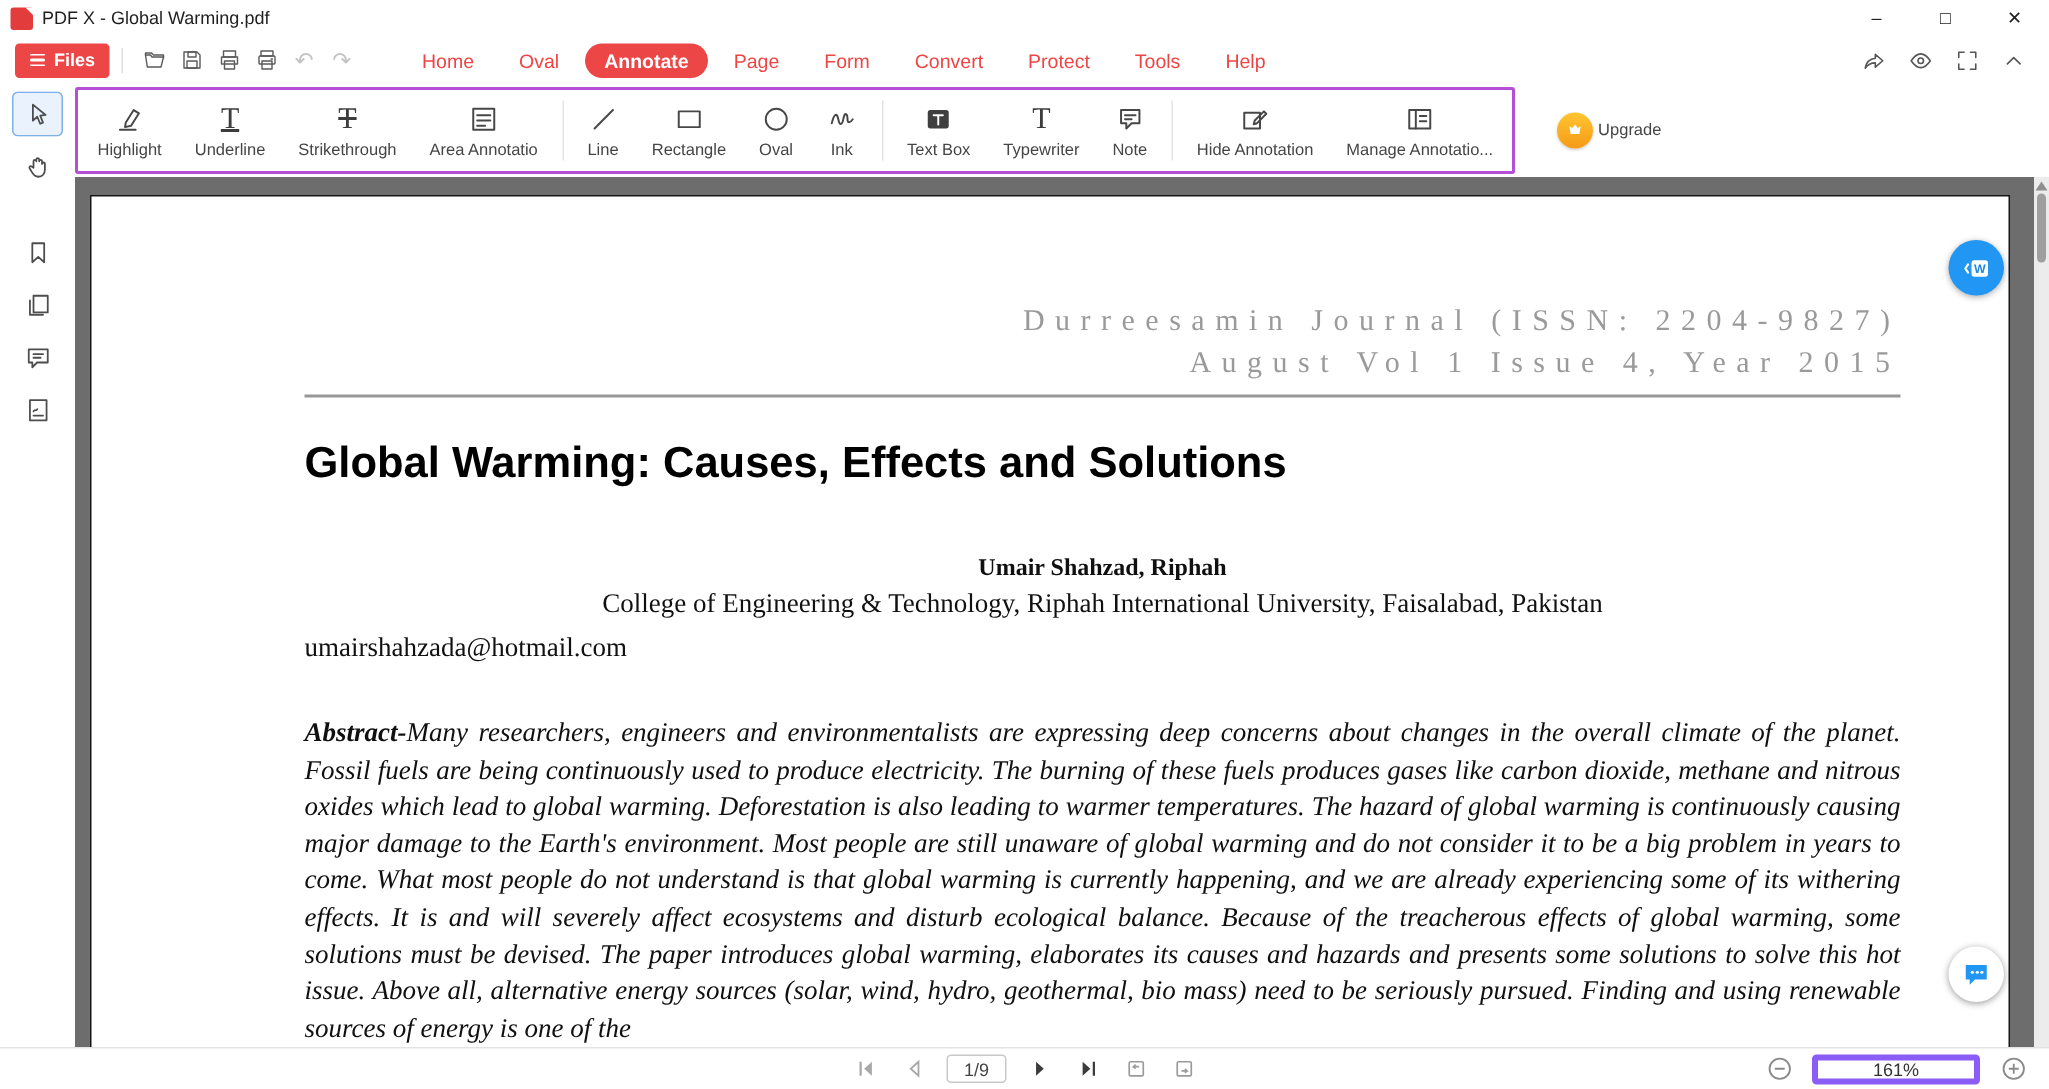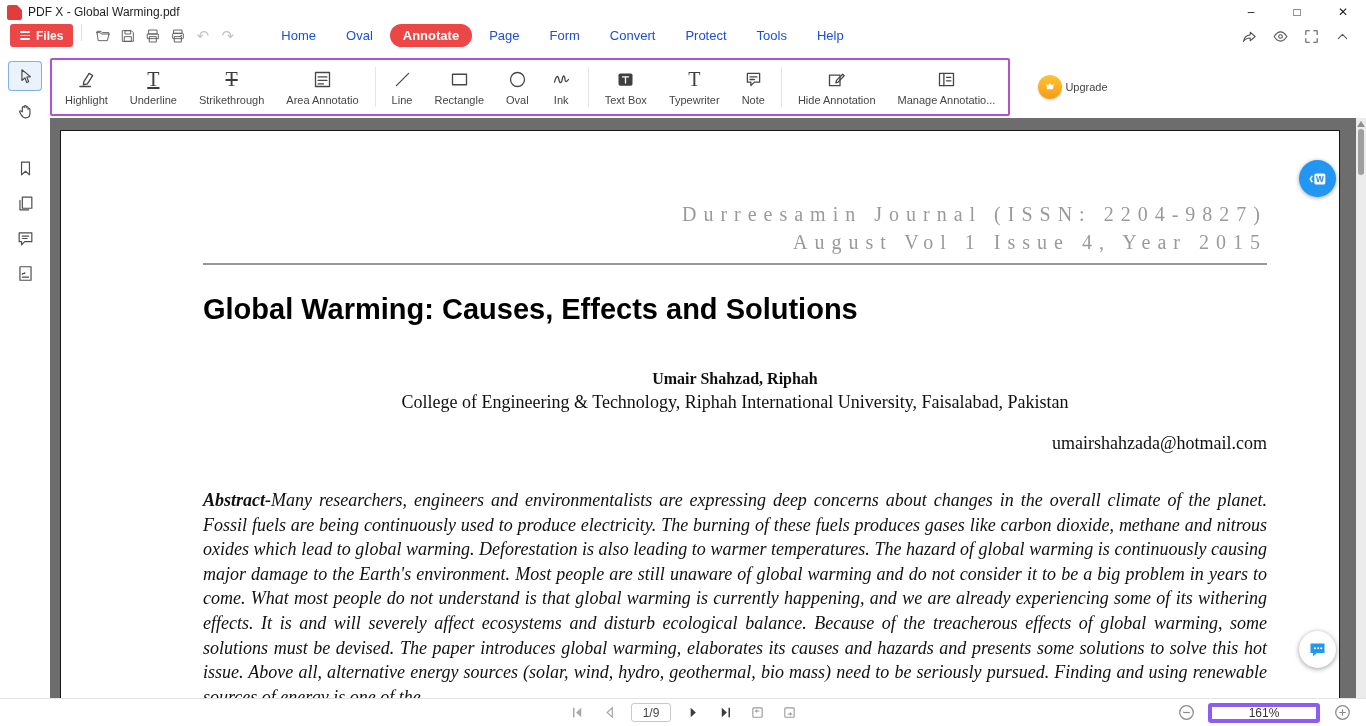--- a/index.html
+++ b/index.html
@@ -11,30 +11,30 @@
   
   .titlebar { height:24px; flex:0 0 auto; display:flex; align-items:center; background:#fff; }
   .titlebar-left { display:flex; align-items:center; gap:6px; padding-left:7px; flex:1; }
   .app-icon { position:relative; width:15px; height:15px; background:#e23c3c; border-radius:2px; }
   .app-icon::after { content:""; position:absolute; top:0; right:0; border-left:5px solid transparent; border-top:5px solid #ffffff; }
   .window-title { font-size:12px; color:#1f1f1f; }
   .win-controls { display:flex; height:100%; }
   .win-btn { width:46px; height:24px; display:flex; align-items:center; justify-content:center; font-size:12px; color:#222; cursor:default; }
 
   
-  .menubar { height:32px; flex:0 0 auto; display:flex; align-items:flex-start; padding:0 10px; background:#fff; }
+  .menubar { height:32px; flex:0 0 auto; display:flex; align-items:center; padding:0 10px; background:#fff; }
   .files-btn { display:flex; align-items:center; gap:6px; background:#ec4646; color:#fff; border:none; border-radius:3px; height:23px; padding:0 10px; font-size:12px; font-weight:bold; }
   .hamburger { display:inline-flex; flex-direction:column; gap:2px; }
   .hamburger i { width:10px; height:1.5px; background:#fff; border-radius:1px; display:block; }
   .vsep { width:1px; height:17px; background:#ddd; margin:0 8px; }
   .qicon { width:25px; height:24px; display:flex; align-items:center; justify-content:center; border-radius:3px; }
   .qicon svg { width:16px; height:16px; stroke:#5a5a5a; fill:none; stroke-width:1.4; stroke-linecap:round; stroke-linejoin:round; }
   .qicon.disabled { color:#c3c3c3; font-size:15px; }
   .menu-tabs { display:flex; align-items:center; gap:4px; margin-left:28px; }
-  .menu-tab { padding:4px 13px; font-size:13px; color:#1d4ed8; border-radius:13px; background:transparent; border:none; white-space:nowrap; }
+  .menu-tab { padding:4px 13px; font-size:13px; color:#ef4444; border-radius:13px; background:transparent; border:none; white-space:nowrap; }
   .menu-tab.active { background:#ec4646; color:#fff; font-weight:bold; }
   .menu-right { margin-left:auto; display:flex; align-items:center; gap:4px; }
   .mricon { width:27px; height:24px; display:flex; align-items:center; justify-content:center; }
   .mricon svg { width:17px; height:17px; stroke:#555; fill:none; stroke-width:1.5; stroke-linecap:round; stroke-linejoin:round; }
 
   
   .main-row { flex:1; display:flex; min-height:0; }
   .left-sidebar { width:50px; flex:0 0 auto; background:#fff; display:flex; flex-direction:column; align-items:center; padding-top:5px; }
   .side-btn { width:34px; height:30px; display:flex; align-items:center; justify-content:center; border-radius:4px; margin-bottom:5px; }
   .side-btn svg { width:19px; height:19px; stroke:#4d4d4d; fill:none; stroke-width:1.5; stroke-linecap:round; stroke-linejoin:round; }
@@ -59,21 +59,21 @@
   .upgrade .lbl { font-size:11px; color:#454545; }
 
   
   .doc-area { flex:1; position:relative; background:#6d6d6d; overflow:hidden; min-height:0; }
   .pdf-page { position:absolute; left:10px; top:12px; width:1280px; height:1600px; background:#fff; border:1px solid #161616; padding:70px 72px 40px 142px; font-family:"Liberation Serif",serif; color:#101010; }
   .j-head { text-align:right; color:#9a9a9a; font-size:20px; letter-spacing:7px; line-height:27.5px; }
   .j-rule { border:none; border-top:2px solid #979797; margin-top:7px; }
   .doc-title { margin-top:28px; text-align:left; font-family:"Liberation Sans",sans-serif; font-weight:700; font-size:29px; color:#000; }
   .doc-author { margin-top:44px; text-align:center; font-weight:700; font-size:16px; }
   .doc-affil { text-align:center; font-size:18px; margin-top:4px; }
-  .doc-email { text-align:right; font-size:18px; margin-top:20px; }
+  .doc-email { text-align:left; font-size:18px; margin-top:8px; }
   .doc-abstract { margin-top:34px; font-style:italic; font-size:18px; line-height:24.6px; text-align:justify; }
   .ab-label { font-weight:700; }
 
   .float-word { position:absolute; top:42px; right:30px; width:37px; height:37px; border-radius:50%; background:#2196f3; border:none; display:flex; align-items:center; justify-content:center; box-shadow:0 1px 4px rgba(0,0,0,.35); }
   .float-chat { position:absolute; bottom:30px; right:30px; width:37px; height:37px; border-radius:50%; background:#fff; border:none; display:flex; align-items:center; justify-content:center; box-shadow:0 1px 5px rgba(0,0,0,.4); }
 
   .scrollbar { position:absolute; top:0; right:0; width:10px; bottom:0; background:#ececec; }
   .scroll-up-arrow { width:0; height:0; margin:3px auto 2px; border-left:4px solid transparent; border-right:4px solid transparent; border-bottom:6px solid #8f8f8f; }
   .scroll-thumb { width:6px; margin:0 auto; height:46px; background:#9f9f9f; border-radius:3px; }
 

